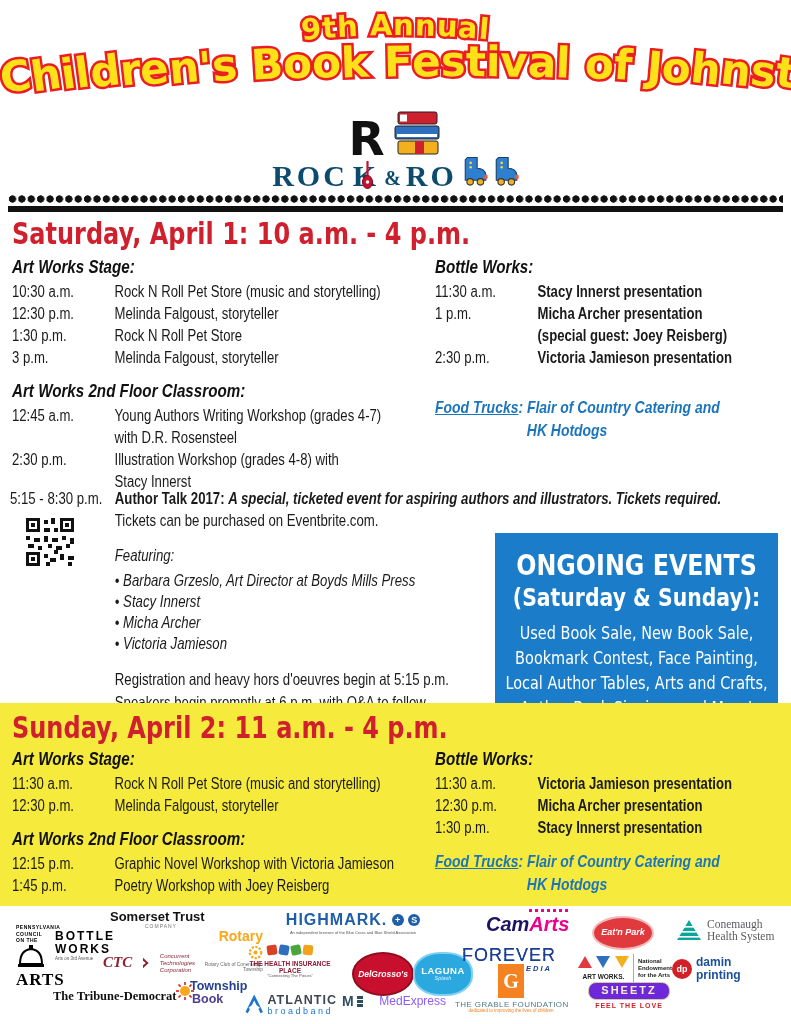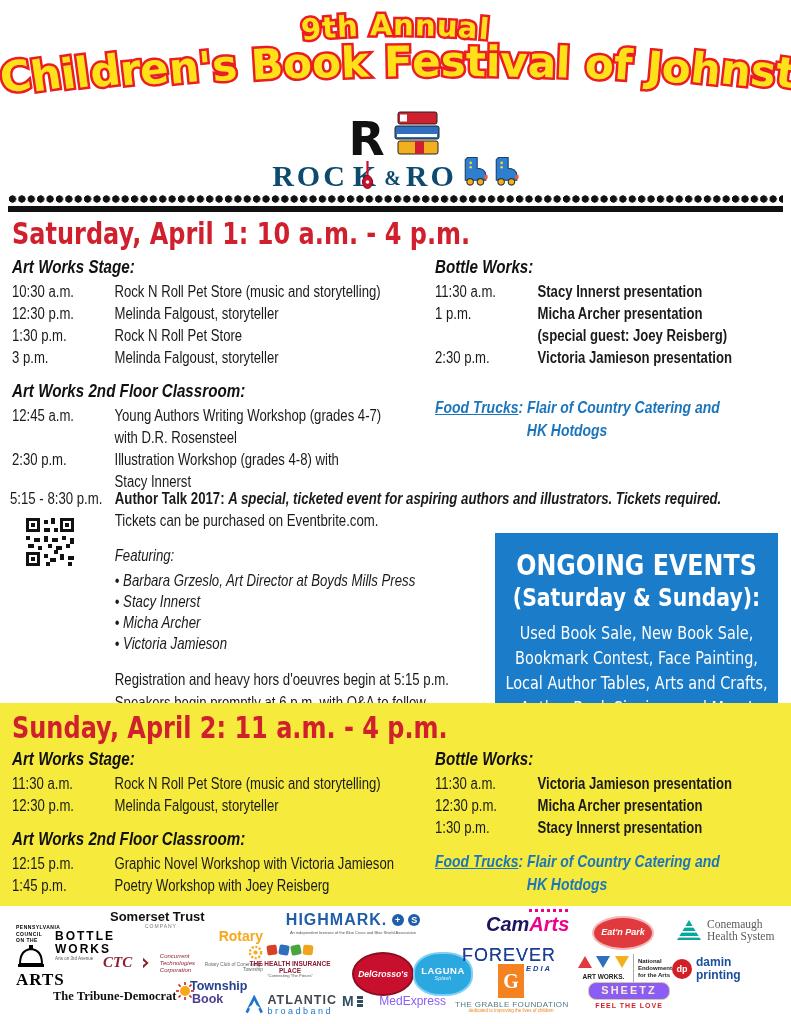--- a/index.html
+++ b/index.html
@@ -135,21 +135,21 @@
   #sp-nea .nea1{font-size:6.5px;font-weight:800;margin-top:2px;}
   #sp-nea .nea-div{width:1px;height:28px;background:#aaa;}
   #sp-nea .nea2{font-size:6px;font-weight:700;line-height:7px;color:#222;white-space:pre-line;text-align:left;}
   #sp-conemaugh{left:676px;top:12px;width:100px;display:flex;align-items:center;gap:5px;}
   #sp-conemaugh .cn1{font-family:"Liberation Serif",serif;font-size:11.5px;color:#5a5b5e;line-height:12px;white-space:pre-line;}
   #sp-damin{left:672px;top:50px;width:104px;display:flex;align-items:center;gap:4px;}
   #sp-damin .dm-circ{width:20px;height:20px;border-radius:50%;background:#d22027;color:#fff;font-weight:700;
        font-size:9px;line-height:20px;text-align:center;flex:0 0 20px;}
   #sp-damin .dm1{font-size:12px;font-weight:700;color:#1b4f9c;}
   #sp-sheetz{left:588px;top:76px;width:82px;text-align:center;}
-  #sp-sheetz .sh-band{background:#8b5cf6;border:1.5px solid #d9c9a2;border-radius:8px;color:#f6ecd2;
+  #sp-sheetz .sh-band{background:#6d28d9;border:1.5px solid #d9c9a2;border-radius:8px;color:#f6ecd2;
        font-weight:800;font-size:11px;letter-spacing:2px;padding:2px 0;}
   #sp-sheetz .sh2{font-size:7px;font-weight:800;color:#d22027;letter-spacing:1px;margin-top:2px;}
   #sp-scbwi{left:655px;top:70px;width:122px;height:34px;background:#f2efe4;display:flex;align-items:center;
        justify-content:space-around;border-radius:2px;}
   #sp-scbwi .wpa{font-family:"DejaVu Serif",serif;font-style:italic;font-size:9.5px;color:#3e7a3e;}
   #sp-scbwi .fish{width:10px;height:7px;background:#c8412b;border-radius:50%;position:relative;}
   #sp-scbwi .fish::after{content:"";position:absolute;right:-4px;top:0;border-top:3.5px solid transparent;
        border-bottom:3.5px solid transparent;border-left:5px solid #c8412b;}
   #sp-scbwi .scb{font-family:"DejaVu Serif",serif;font-style:italic;font-weight:700;font-size:10.5px;color:#3e7a3e;}
 </style>

